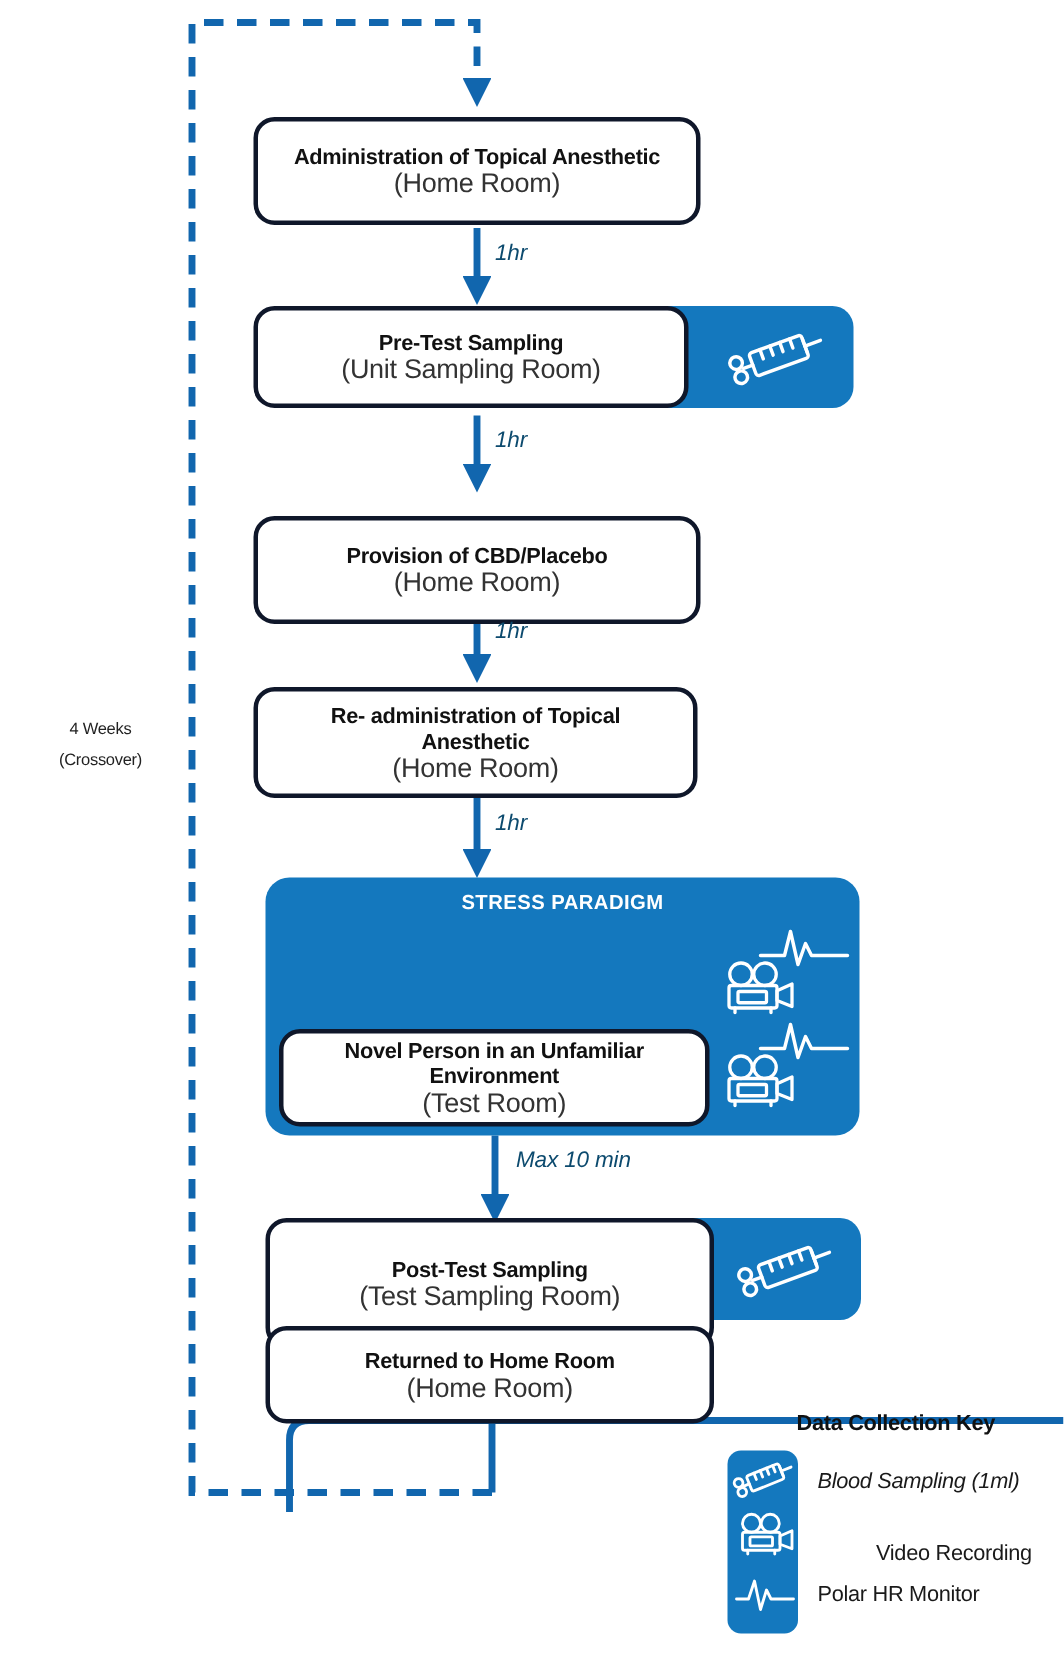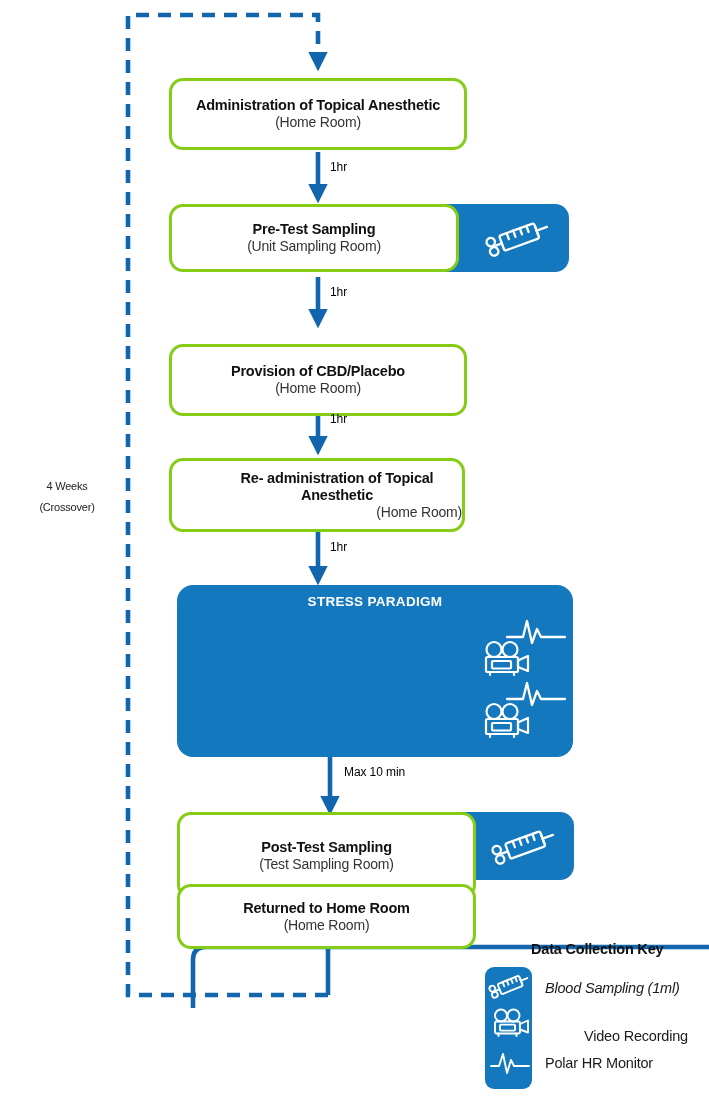--- a/index.html
+++ b/index.html
@@ -9,44 +9,44 @@
     color:#1a1a1a;
   }
   #canvas{position:absolute;inset:0;}
   svg.layer{position:absolute;left:0;top:0;width:709px;height:1104px;pointer-events:none;}
 
   
   .node{position:absolute;box-sizing:border-box;}
 
   .card{
     background:#ffffff;
-    border:3px solid #84cc16;
+    border:3px solid #0f172a;
     border-radius:14px;
     display:flex;flex-direction:column;align-items:center;justify-content:center;
     text-align:center;
   }
   .card .t1{font-weight:bold;font-size:14.5px;line-height:17px;letter-spacing:-0.2px;color:#111111;}
-  .card .t2{font-size:14px;line-height:17px;color:#333333;letter-spacing:-0.2px;}
+  .card .t2{font-size:18px;line-height:17px;color:#333333;letter-spacing:-0.2px;}
 
   
   .slab{
     position:absolute;background:#1478BE;border-radius:14px;
   }
 
   
   .paradigm{
     position:absolute;background:#1478BE;border-radius:16px;
   }
   .paradigm-title{
     position:absolute;left:0;right:0;top:9px;text-align:center;
     color:#ffffff;font-weight:bold;font-size:13.5px;letter-spacing:0.3px;
   }
 
   .edge-label{
-    position:absolute;font-size:12px;color:#000000;white-space:nowrap;letter-spacing:-0.1px;
+    position:absolute;font-size:15px;color:#0c4a6e;white-space:nowrap;letter-spacing:-0.1px;font-style:italic;
   }
   .loop-label{
     position:absolute;font-size:11px;color:#222222;text-align:center;line-height:21px;
     letter-spacing:-0.2px;
   }
 
   
   .legend-title{
     position:absolute;font-weight:bold;font-size:14.5px;color:#111111;letter-spacing:-0.2px;
   }
@@ -125,21 +125,21 @@
 
   <div class="edge-label" style="left:330px;top:285px;">1hr</div>
 
   <div class="node card" style="left:169px;top:344px;width:298px;height:72px;">
     <div class="t1">Provision of CBD/Placebo</div>
     <div class="t2">(Home Room)</div>
   </div>
 
   <div class="edge-label" style="left:330px;top:412px;">1hr</div>
 
-  <div class="node card" style="left:169px;top:458px;width:296px;height:74px;align-items:flex-end;">
+  <div class="node card" style="left:169px;top:458px;width:296px;height:74px;">
     <div class="t1" style="max-width:250px;">Re- administration of Topical Anesthetic</div>
     <div class="t2">(Home Room)</div>
   </div>
 
   <div class="edge-label" style="left:330px;top:540px;">1hr</div>
 
   <div class="paradigm" style="left:177px;top:585px;width:396px;height:172px;">
     <div class="paradigm-title">STRESS PARADIGM</div>
   </div>
 
@@ -175,20 +175,24 @@
         <circle cx="29" cy="9.5" r="7.5"></circle>
         <rect x="5" y="17" width="32" height="15" rx="1.6"></rect>
         <rect x="11" y="21" width="19" height="7.5" rx="1"></rect>
         <path d="M 37 20.5 L 47 16 L 47 31 L 37 27 Z"></path>
         <line x1="9" y1="32" x2="9" y2="35"></line>
         <line x1="33" y1="32" x2="33" y2="35"></line>
       </g>
     </svg>
   </div>
 
+  <div class="node card" style="left:186px;top:686px;width:287px;height:65px;">
+    <div class="t1" style="max-width:250px;">Novel Person in an Unfamiliar Environment</div>
+    <div class="t2">(Test Room)</div>
+  </div>
 
   <div class="edge-label" style="left:344px;top:765px;">Max 10 min</div>
 
   <div class="slab" style="left:400px;top:812px;width:174px;height:68px;"></div>
   <div class="icon-box" style="left:487px;top:824px;width:74px;height:44px;">
     <svg viewBox="0 0 74 44" width="74" height="44">
       <g fill="none" stroke="#ffffff" stroke-width="2.3" stroke-linecap="round" stroke-linejoin="round" transform="rotate(-20 37 22)">
         <rect x="20" y="13.5" width="37" height="16" rx="2"></rect>
         <line x1="28" y1="13.5" x2="28" y2="20"></line>
         <line x1="35" y1="13.5" x2="35" y2="20"></line>

